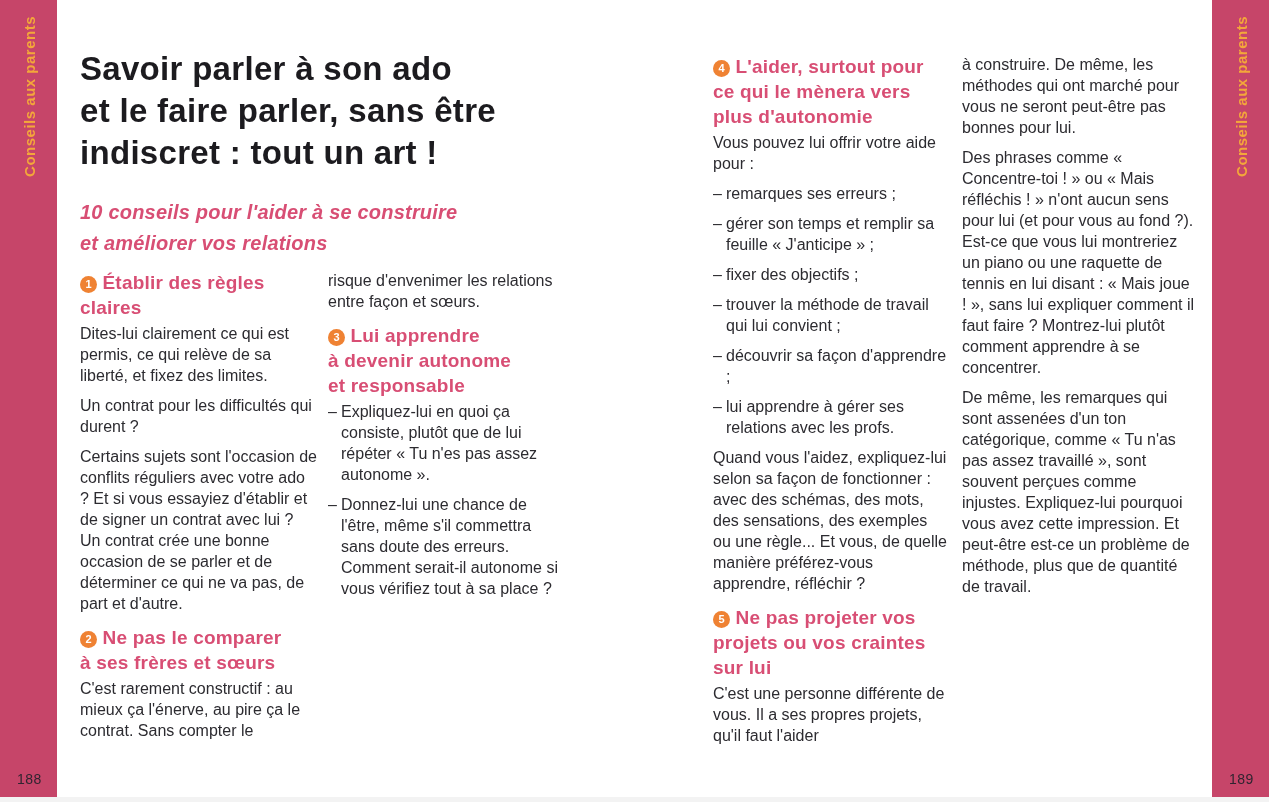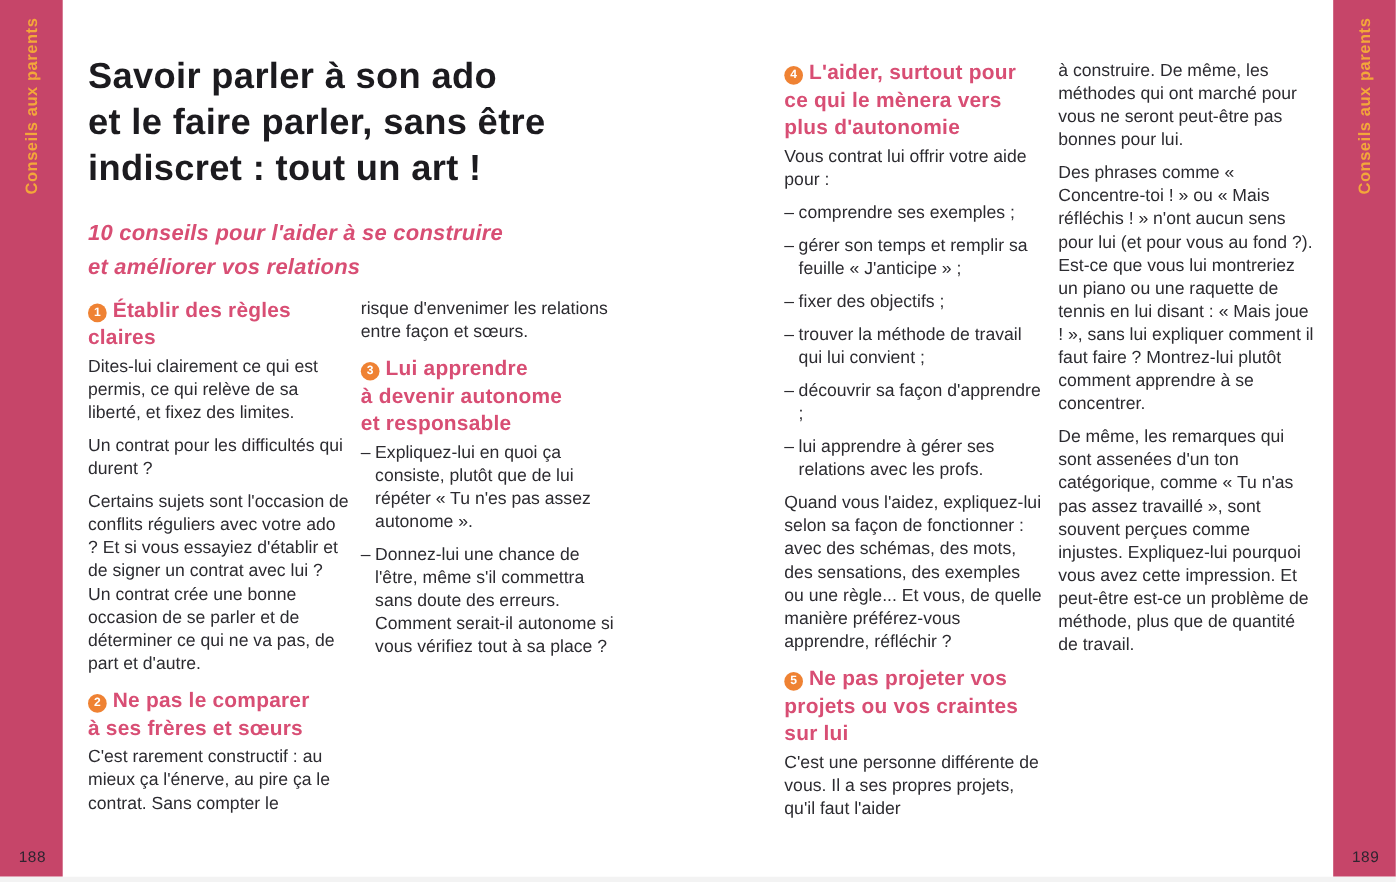--- a/index.html
+++ b/index.html
@@ -130,24 +130,24 @@
       </div>
       <div class="bullet">
         <span class="dash">–</span>
         <span>Donnez-lui une chance de l'être, même s'il commettra sans doute des erreurs. Comment serait-il autonome si vous vérifiez tout à sa place ?</span>
       </div>
     </div>
   <div class="column col3">
       <h3 class="sec-heading"><span class="badge">4</span> <span>L'aider, surtout pour
 ce qui le mènera vers
 plus d'autonomie</span></h3>
-      <p class="para">Vous contrat lui offrir votre aide pour :</p>
+      <p class="para">Vous pouvez lui offrir votre aide pour :</p>
       <div class="bullet">
         <span class="dash">–</span>
-        <span>comprendre ses exemples ;</span>
+        <span>remarques ses erreurs ;</span>
       </div>
       <div class="bullet">
         <span class="dash">–</span>
         <span>gérer son temps et remplir sa feuille « J'anticipe » ;</span>
       </div>
       <div class="bullet">
         <span class="dash">–</span>
         <span>fixer des objectifs ;</span>
       </div>
       <div class="bullet">

